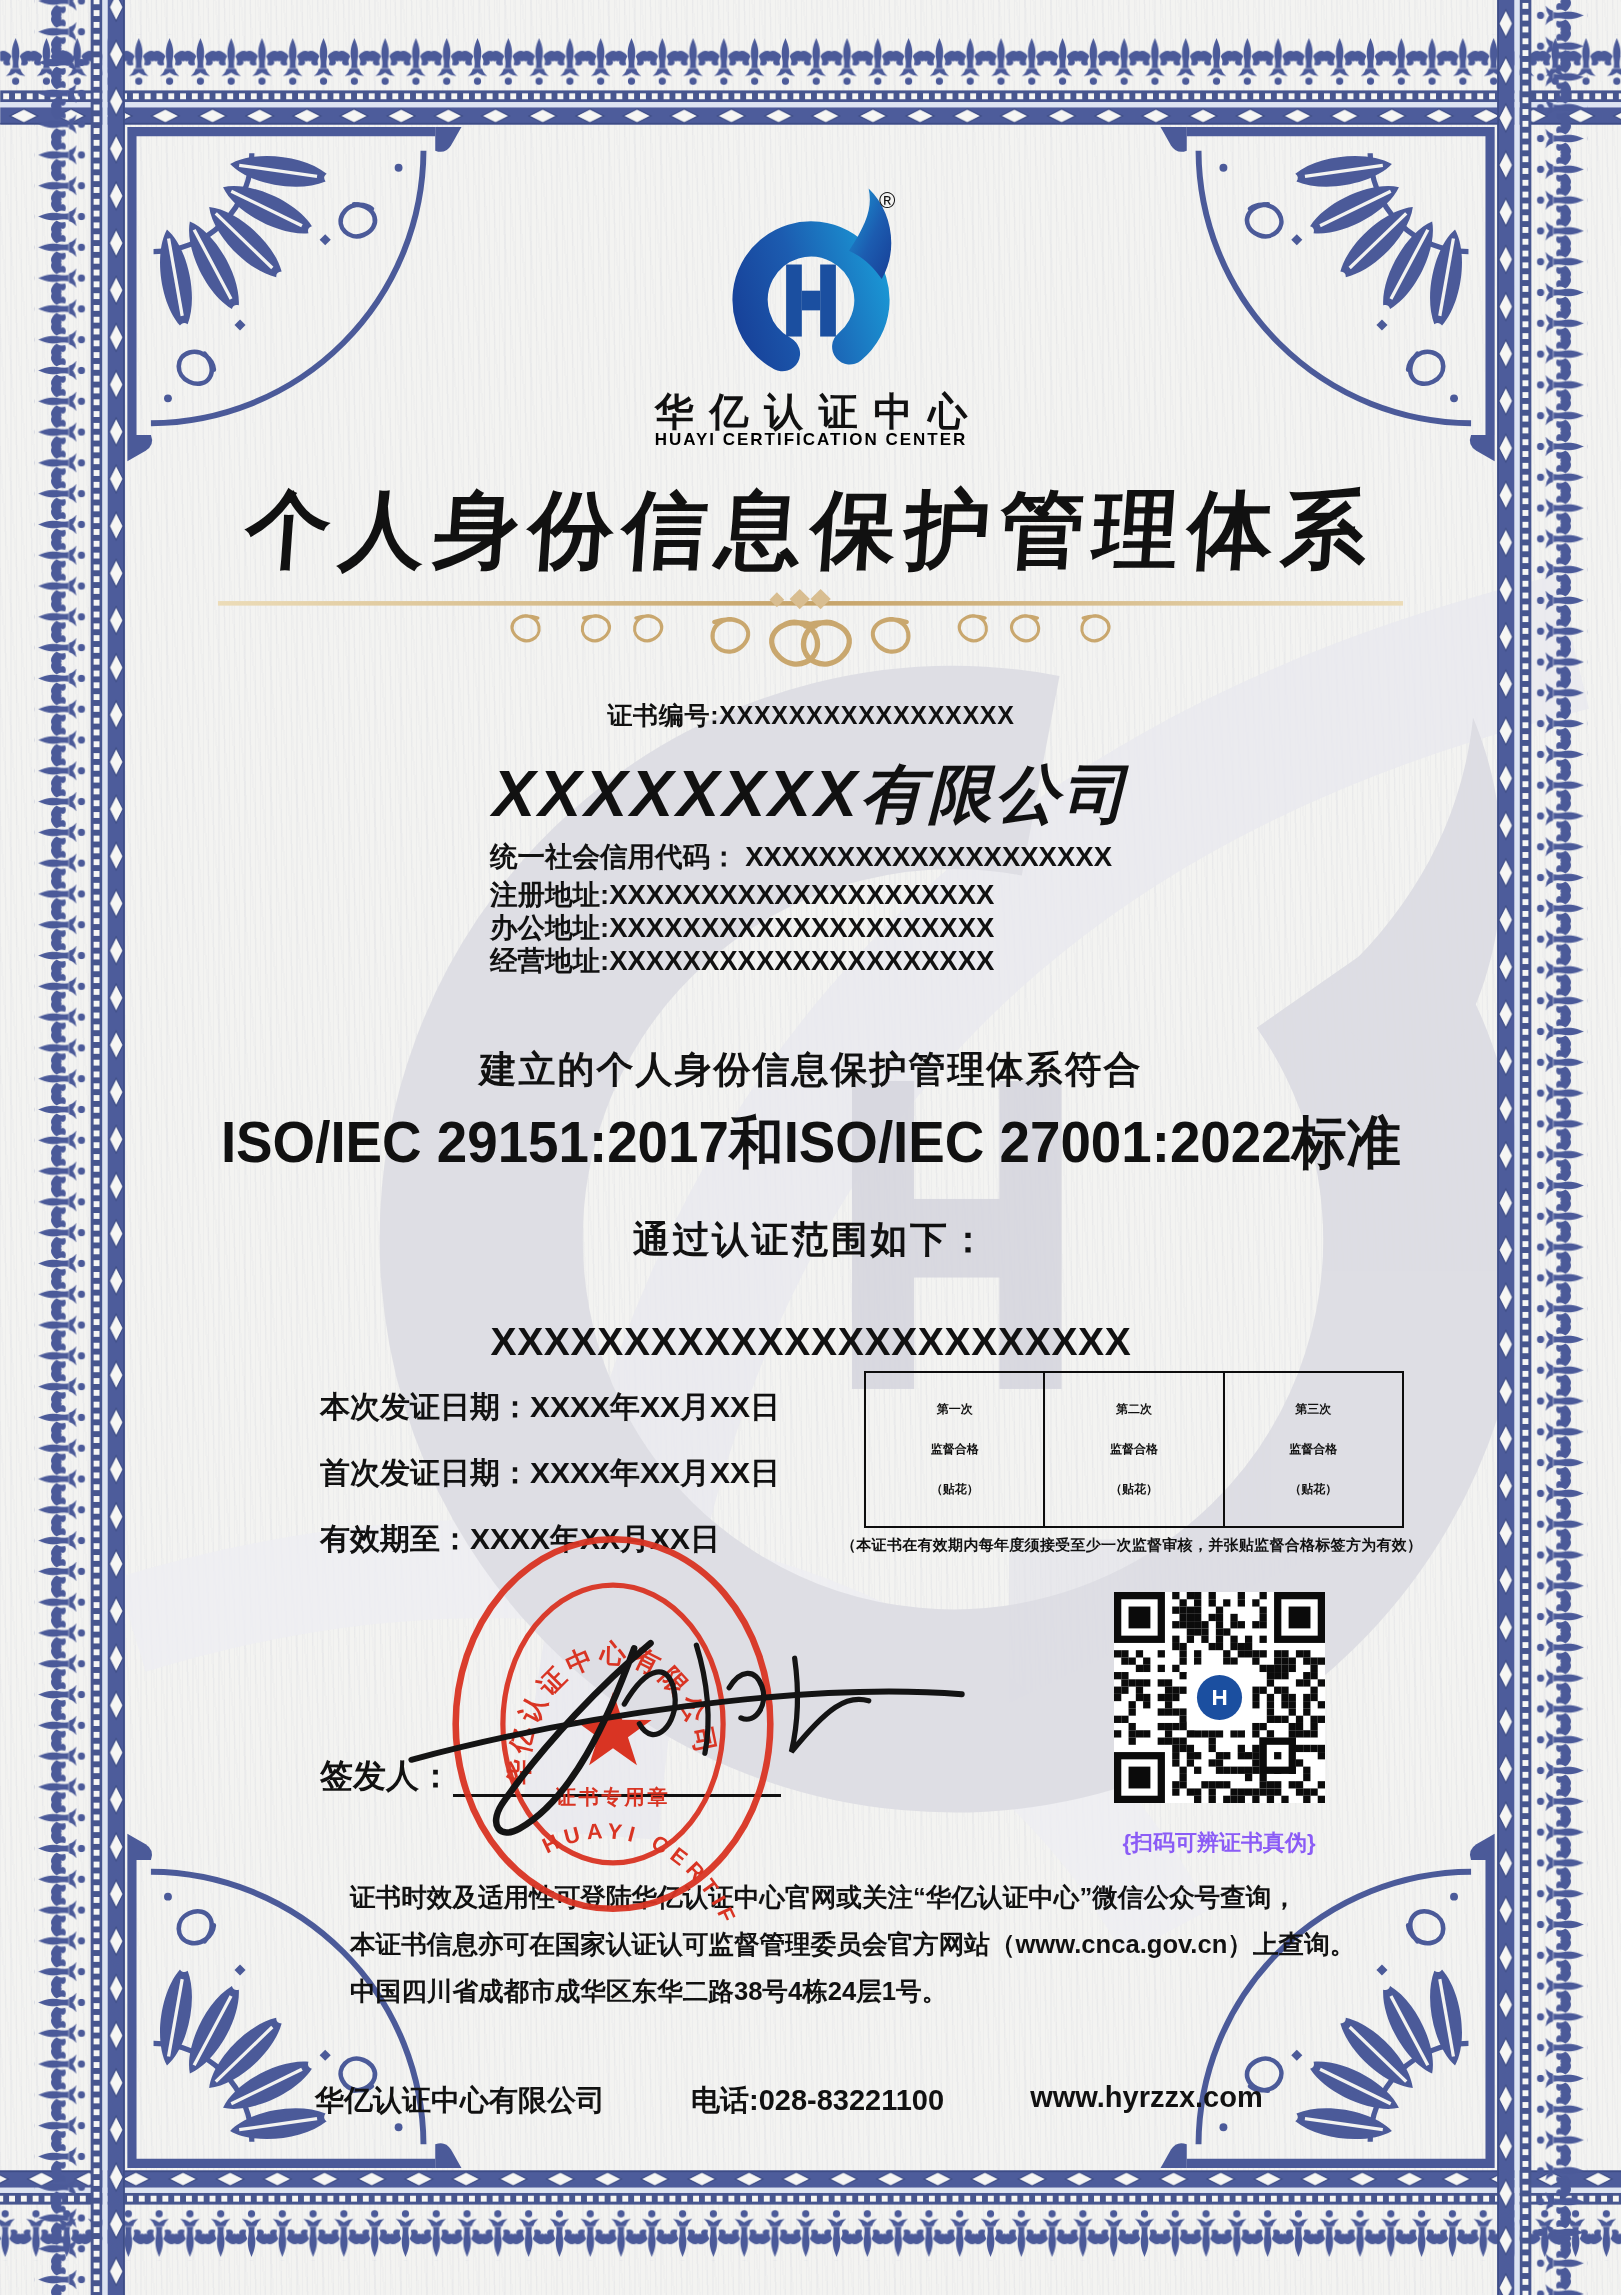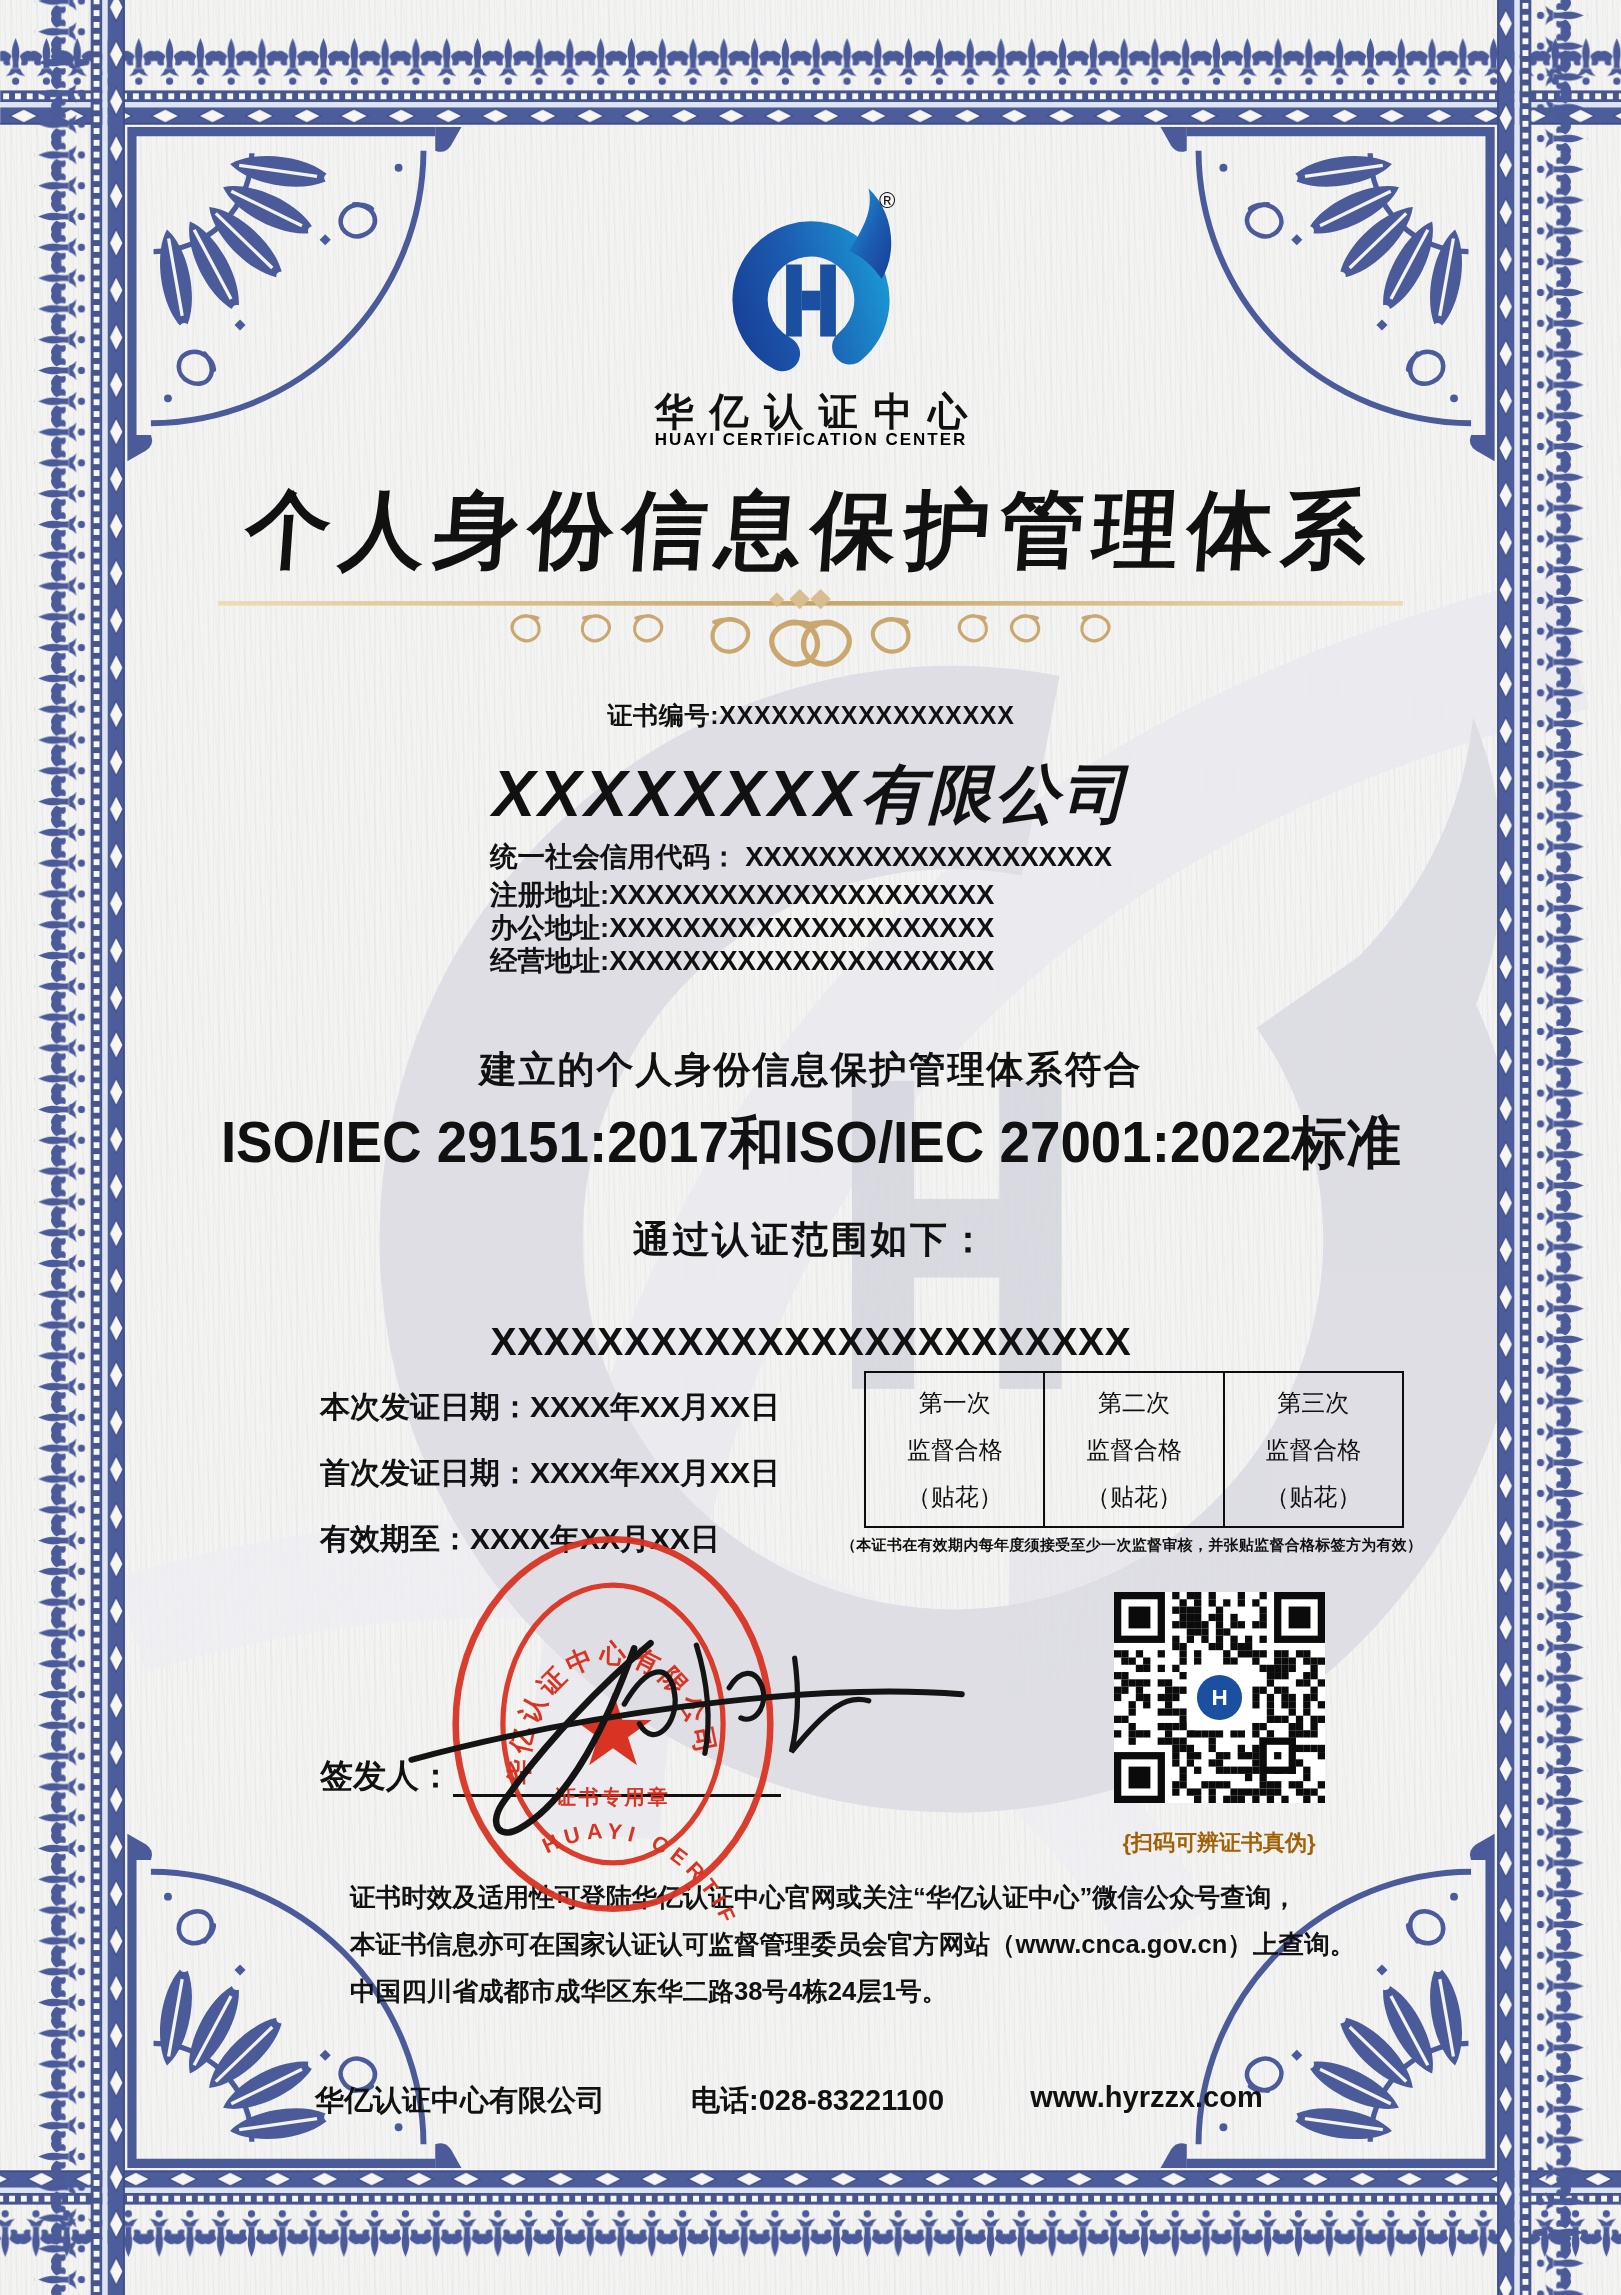--- a/index.html
+++ b/index.html
@@ -28,29 +28,29 @@
   .inforow{font-size:27.5px;font-weight:800;line-height:33px;white-space:nowrap;}
   .inforow.first{margin-bottom:5.2px;}
   .conform{top:1045px;font-size:37px;font-weight:700;letter-spacing:2px;}
   .standard{top:1105px;font-size:57px;font-weight:900;letter-spacing:0px;}
   .standard span{display:inline-block;transform:scaleX(.96);}
   .scope-label{top:1187px;font-size:37px;font-weight:800;letter-spacing:2.6px;margin-top:28px;}
   .scope-value{top:1320px;font-size:39px;font-weight:600;letter-spacing:0.7px;}
   .dates{left:320px;top:1387px;}
   .daterow{font-size:30px;font-weight:800;height:33px;margin-bottom:33px;white-space:nowrap;}
   .suptable{left:864px;top:1371px;width:536px;height:153px;display:flex;border:2px solid #0d0d0d;background:rgba(255,255,255,.0);}
-  .supcell{flex:1;border-right:2px solid #0d0d0d;display:flex;flex-direction:column;align-items:center;justify-content:center;row-gap:15px;font-size:24px;font-weight:400;}
+  .supcell{flex:1;border-right:2px solid #0d0d0d;display:flex;flex-direction:column;align-items:center;justify-content:center;row-gap:23px;font-size:12px;font-weight:700;}
   .supcell:last-child{border-right:none;}
   .supnote{left:841px;top:1536px;width:590px;font-size:15px;font-weight:800;letter-spacing:0.3px;white-space:nowrap;}
   .issuer-label{left:320px;top:1754px;font-size:33px;font-weight:800;}
   .issuer-line{left:453px;top:1794px;width:328px;height:3.3px;background:#111;}
   .sealwrap{left:438px;top:1526px;width:350px;height:396px;z-index:3;}
   .sigwrap{left:372px;top:1596px;width:616px;height:249px;z-index:4;}
   .qrwrap{left:1114px;top:1592px;width:211px;height:211px;z-index:3;}
-  .qr-caption{left:1088px;top:1828px;width:262px;text-align:center;font-size:22px;font-weight:600;color:#a16207;}
+  .qr-caption{left:1088px;top:1828px;width:262px;text-align:center;font-size:22px;font-weight:600;color:#8b5cf6;}
   .footerp{left:350px;top:1882px;width:996px;}
   .footerp p{margin:0 0 17px 0;font-size:25.6px;font-weight:700;line-height:30px;white-space:nowrap;}
   .bottombar{left:315px;top:2081px;display:flex;gap:86px;font-size:29px;font-weight:800;white-space:nowrap;}
 </style>
 </head>
 <body>
 
 <div class="page">
 
   <svg class="layer" width="1622" height="2295" viewBox="0 0 2475 3503">

